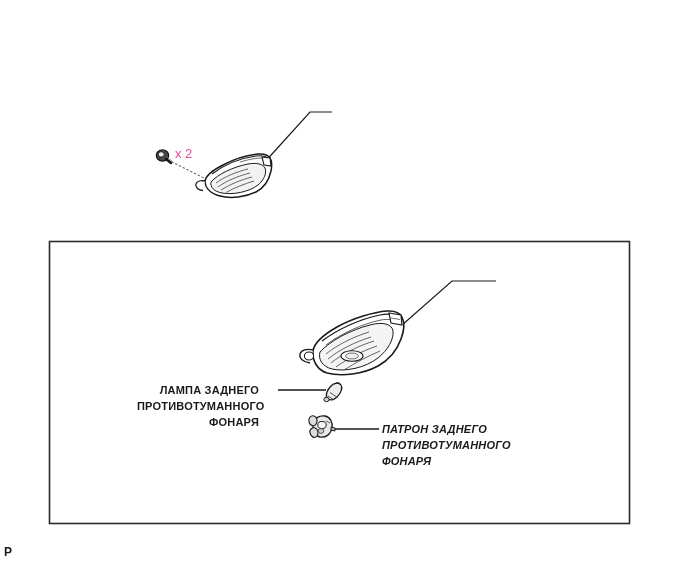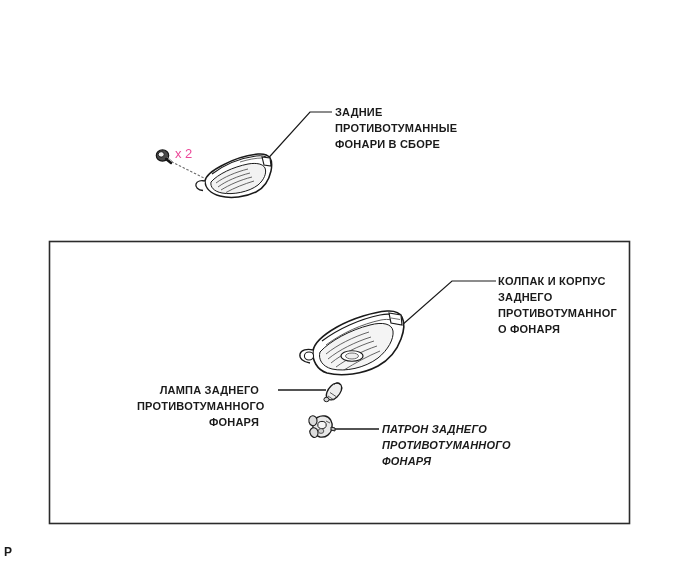--- a/index.html
+++ b/index.html
@@ -214,30 +214,23 @@
 
       <ellipse cx="322" cy="425" rx="4.2" ry="3.6" fill="#f5f5f5" stroke="#1a1a1a" stroke-width="1.0"></ellipse>
       <ellipse cx="321" cy="431" rx="2.8" ry="2.4" fill="#cfcfcf" stroke="#4a4a4a" stroke-width="0.9"></ellipse>
       <path d="M326,421 L330,423" stroke="#4a4a4a" stroke-width="0.9"></path>
 
       <path d="M331,427 L335,428 L335,431 L331,430 Z" fill="#bfbfbf" stroke="#1a1a1a" stroke-width="1.0"></path>
     </g>
 
   </svg>
 
-  <div class="callout-label" id="label-fog-lamp-assembly">ЗАДНИЕ
-ПРОТИВОТУМАННЫЕ
-ФОНАРИ В СБОРЕ</div>
 
   <div id="screw-count-text">x 2</div>
 
-  <div class="callout-label" id="label-lamp-cover-body">КОЛПАК И КОРПУС
-ЗАДНЕГО
-ПРОТИВОТУМАННОГ
-О ФОНАРЯ</div>
 
   <div class="callout-label" id="label-fog-bulb">ЛАМПА ЗАДНЕГО
 ПРОТИВОТУМАННОГО
 ФОНАРЯ</div>
 
   <div class="callout-label" id="label-fog-socket">ПАТРОН ЗАДНЕГО
 ПРОТИВОТУМАННОГО
 ФОНАРЯ</div>
 
   <div id="page-marker">P</div>

